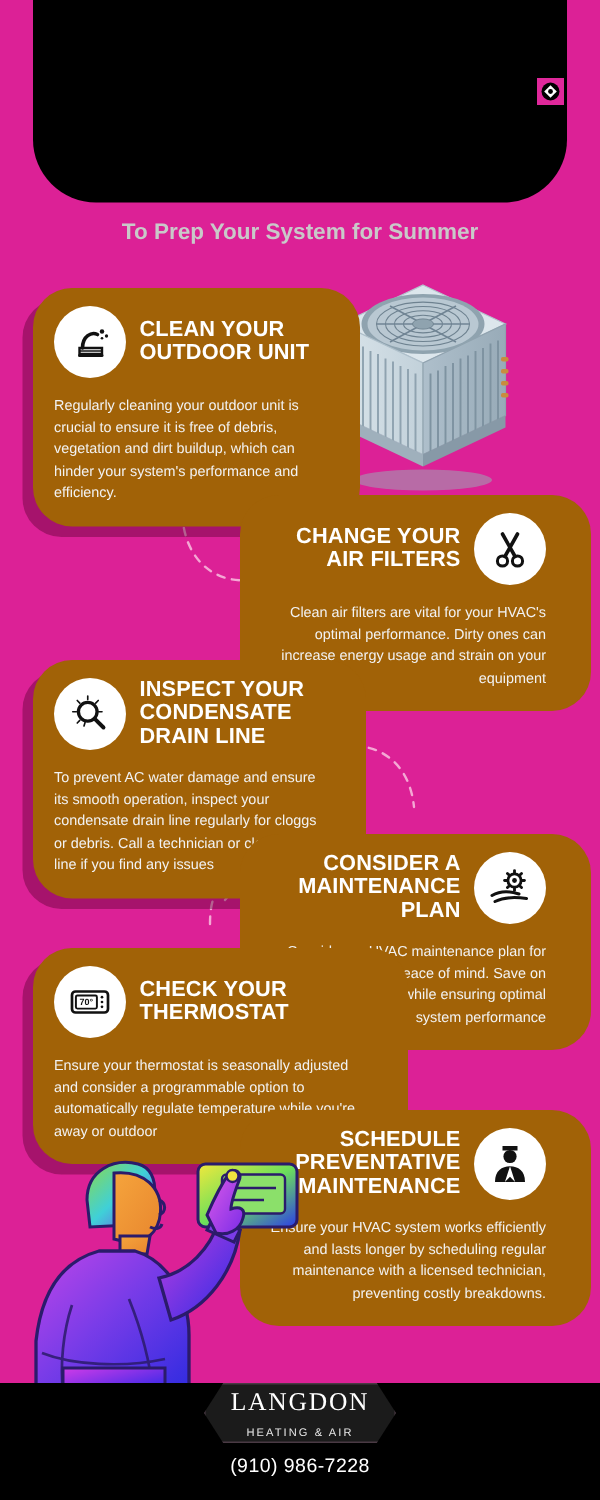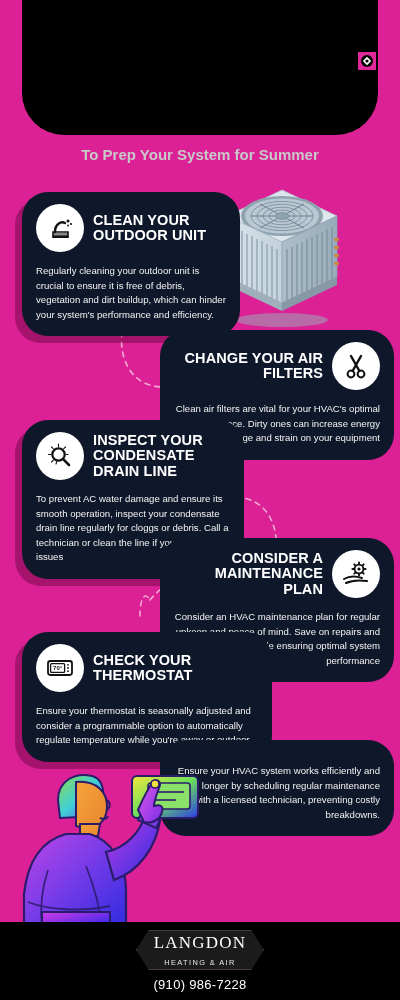--- a/index.html
+++ b/index.html
@@ -28,22 +28,22 @@
     background:#E0289B; display:flex; align-items:center; justify-content:center;
     z-index:6;
   }
   .subtitle{
     position:absolute; left:0; right:0; top:146px; text-align:center;
     color:#C9C9C9; font-size:15px; font-weight:bold; z-index:5;
   }
 
   
   .card{
-    position:absolute; background:#0f172a; border-radius:26px; z-index:4;
-    padding:12px 14px 14px 14px;
+    position:absolute; background:#a16207; border-radius:26px; z-index:4;
+    padding:12px 30px 14px 14px;
   }
   .card.shadow-l{ box-shadow:-7px 7px 0 rgba(90,0,50,0.42); }
   .card-left{ left:22px; width:218px; }
   .card-right{ left:160px; width:234px; }
   .card-head{ display:flex; align-items:center; gap:9px; }
   .card-head.rev{ flex-direction:row-reverse; }
   .icon-circle{
     flex:0 0 auto; width:48px; height:48px; border-radius:50%;
     background:#fff; display:flex; align-items:center; justify-content:center;
   }
@@ -63,21 +63,21 @@
   
   .ac-unit{ position:absolute; left:222px; top:186px; z-index:2; }
 
   
   .person{ position:absolute; left:14px; top:770px; z-index:6; }
 
   
   .footer{
     position:absolute; left:0; right:0; bottom:0; height:78px;
     background:#000; z-index:8;
-    display:flex; flex-direction:column; align-items:center; justify-content:center; gap:7px;
+    display:flex; flex-direction:column; align-items:center; justify-content:flex-start; gap:7px;
   }
   .logo-shape{
     width:128px; height:40px; background:#1b1b1b;
     border:1px solid #4a3a44; border-radius:6px/18px;
     display:flex; flex-direction:column; align-items:center; justify-content:center;
     clip-path:polygon(10% 0,90% 0,100% 50%,90% 100%,10% 100%,0 50%);
   }
   .logo-main{
     color:#fff; font-family:"Liberation Serif", serif;
     font-size:17px; letter-spacing:1.2px; line-height:1;
@@ -224,21 +224,21 @@
           <circle cx="21" cy="24" r="3.4" fill="none" stroke="#111" stroke-width="2"></circle>
           <line x1="12.6" y1="21" x2="21" y2="6" stroke="#111" stroke-width="2.4" stroke-linecap="round"></line>
           <line x1="19.4" y1="21" x2="11" y2="6" stroke="#111" stroke-width="2.4" stroke-linecap="round"></line>
         </svg>
       </div>
       <div class="card-title">CHANGE YOUR AIR FILTERS</div>
     </div>
     <div class="card-body right">Clean air filters are vital for your HVAC's optimal performance. Dirty ones can increase energy usage and strain on your equipment</div>
   </div>
 
-  <div class="card card-left shadow-l" style="top:420px; width:222px;">
+  <div class="card card-left shadow-l" style="top:440px; width:222px;">
     <div class="card-head">
       <div class="icon-circle">
         <svg width="32" height="32" viewBox="0 0 32 32">
           <circle cx="14.5" cy="14.5" r="6.2" fill="none" stroke="#111" stroke-width="2.2"></circle>
           <line x1="19.2" y1="19.2" x2="25" y2="25" stroke="#111" stroke-width="2.6" stroke-linecap="round"></line>
           <g stroke="#111" stroke-width="1.1" stroke-linecap="round">
             <line x1="14.5" y1="4" x2="14.5" y2="6.4"></line>
             <line x1="7.5" y1="7" x2="9.2" y2="8.7"></line>
             <line x1="4.5" y1="14.5" x2="7" y2="14.5"></line>
             <line x1="7.5" y1="22" x2="9.2" y2="20.3"></line>
@@ -246,21 +246,21 @@
             <line x1="24" y1="14.5" x2="21.8" y2="14.5"></line>
             <line x1="12" y1="24" x2="12.7" y2="21.6"></line>
           </g>
         </svg>
       </div>
       <div class="card-title">INSPECT YOUR CONDENSATE DRAIN LINE</div>
     </div>
     <div class="card-body">To prevent AC water damage and ensure its smooth operation, inspect your condensate drain line regularly for cloggs or debris. Call a technician or clean the line if you find any issues</div>
   </div>
 
-  <div class="card card-right" style="top:538px;">
+  <div class="card card-right" style="top:556px;">
     <div class="card-head rev">
       <div class="icon-circle">
         <svg width="32" height="32" viewBox="0 0 32 32">
           <g transform="translate(19,11)">
             <circle cx="0" cy="0" r="4.4" fill="none" stroke="#111" stroke-width="1.9"></circle>
             <circle cx="0" cy="0" r="1.6" fill="#111"></circle>
             <g stroke="#111" stroke-width="1.9" stroke-linecap="round">
               <line x1="0" y1="-6.6" x2="0" y2="-5"></line>
                 <line x1="0" y1="5" x2="0" y2="6.6"></line>
               <line x1="-6.6" y1="0" x2="-5" y2="0"></line>
@@ -293,20 +293,31 @@
               <circle cx="25" cy="20.2" r="0.9"></circle>
           </g>
         </svg>
       </div>
       <div class="card-title">CHECK YOUR THERMOSTAT</div>
     </div>
     <div class="card-body">Ensure your thermostat is seasonally adjusted and consider a programmable option to automatically regulate temperature while you're away or outdoor</div>
   </div>
 
   <div class="card card-right" style="top:740px;">
+    <div class="card-head rev">
+      <div class="icon-circle">
+        <svg width="32" height="32" viewBox="0 0 32 32">
+          <rect x="11" y="4" width="10" height="3" fill="#111"></rect>
+          <circle cx="16" cy="11" r="4.4" fill="#111"></circle>
+          <path d="M6 28 C6 20.5, 10.5 17.5, 16 17.5 C21.5 17.5, 26 20.5, 26 28 Z" fill="#111"></path>
+          <path d="M16 17.5 L12.6 28 L16 24.5 L19.4 28 Z" fill="#fff"></path>
+        </svg>
+      </div>
+      <div class="card-title">SCHEDULE PREVENTATIVE MAINTENANCE</div>
+    </div>
     <div class="card-body right">Ensure your HVAC system works efficiently and lasts longer by scheduling regular maintenance with a licensed technician, preventing costly breakdowns.</div>
   </div>
 
   <div class="person">
     <svg width="190" height="160" viewBox="0 0 190 160">
       <defs>
         <linearGradient id="gskin" x1="0" y1="0" x2="1" y2="1">
           <stop offset="0" stop-color="#F5A43C"></stop>
             <stop offset="1" stop-color="#E8862E"></stop>
         </linearGradient>

